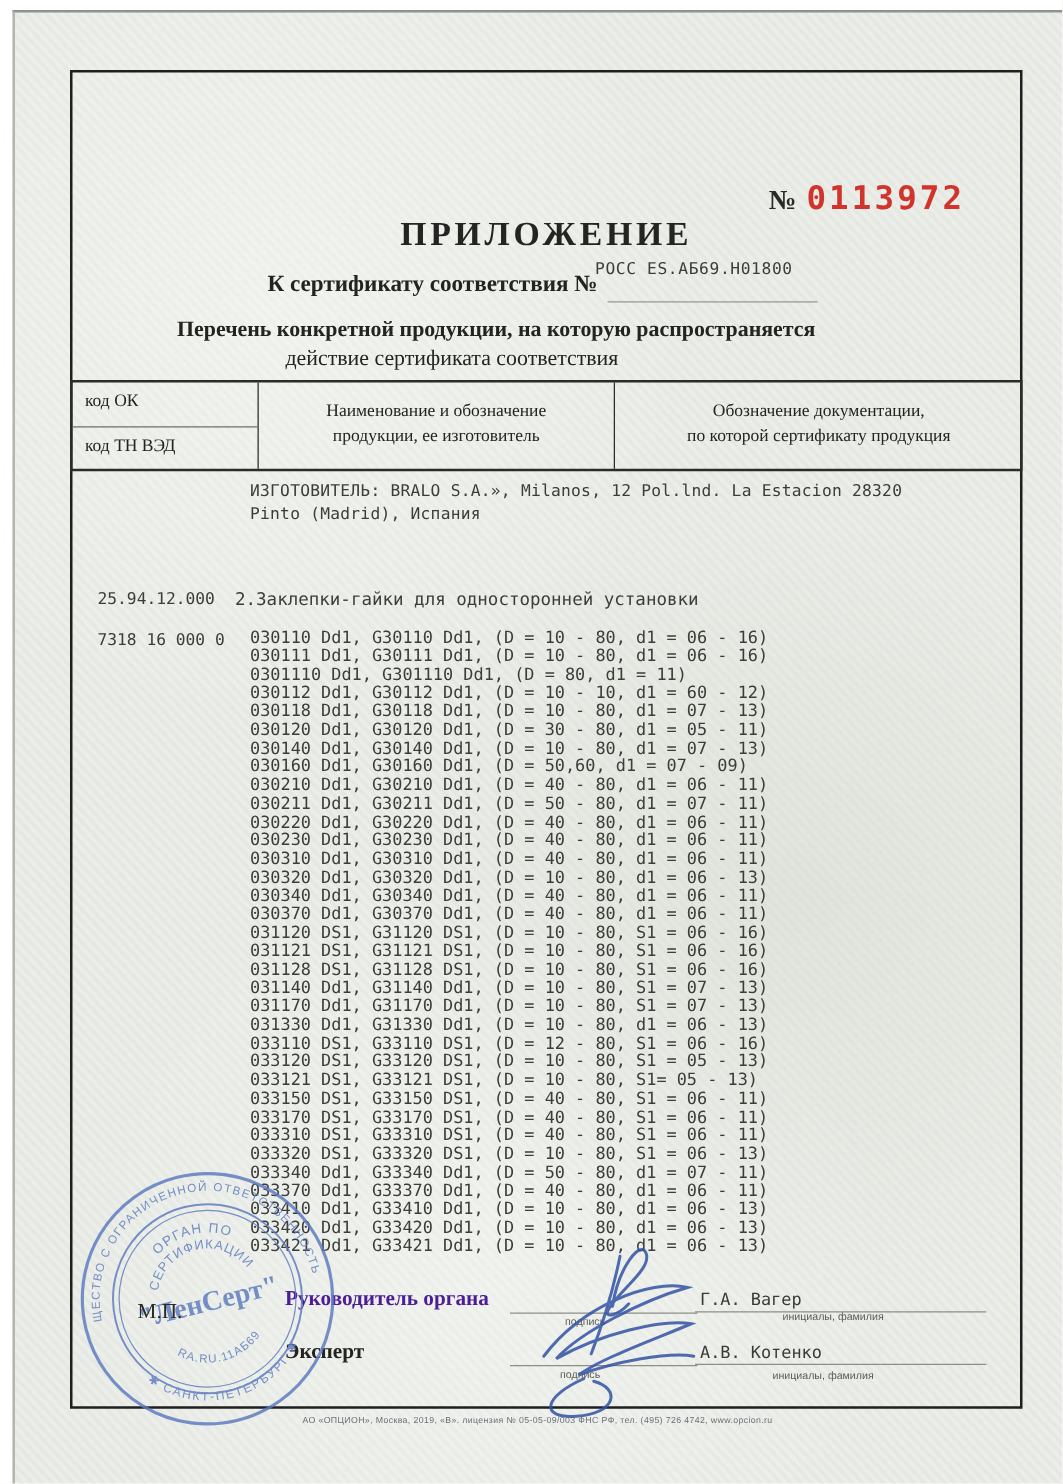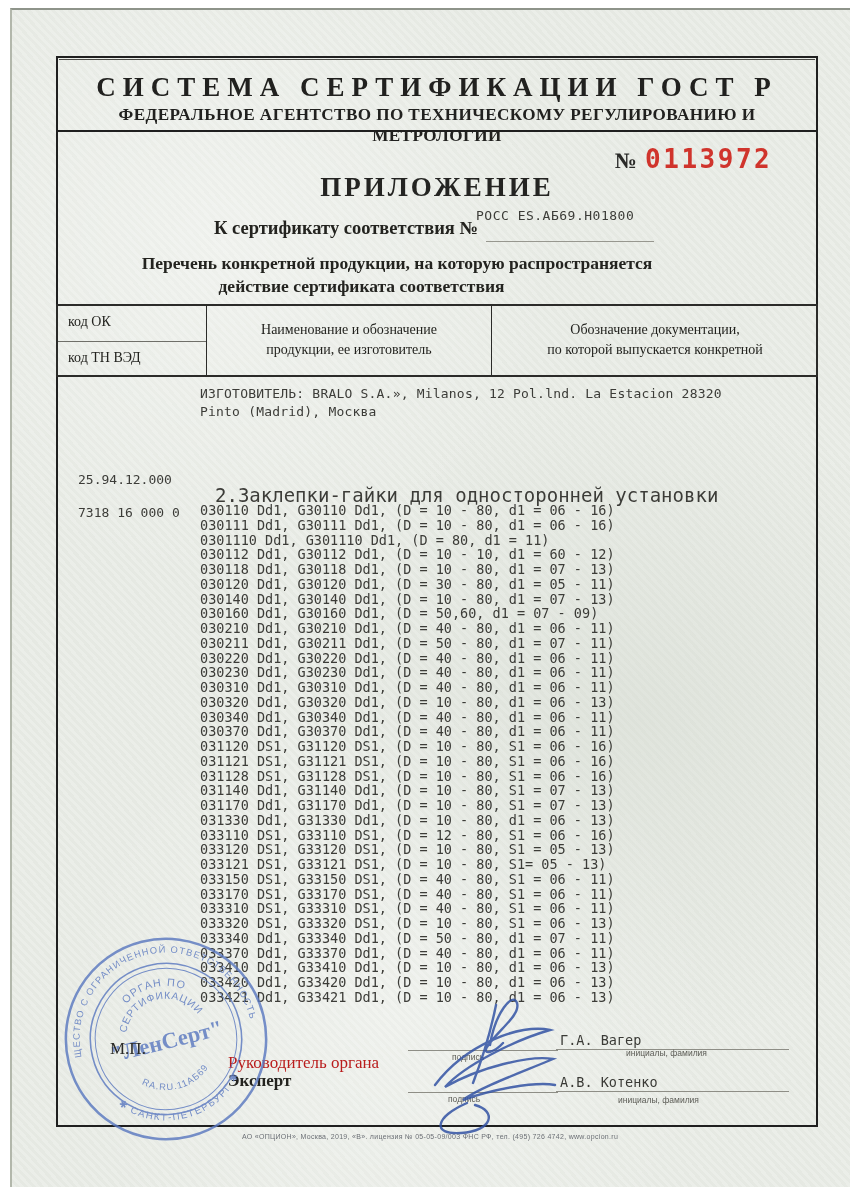--- a/index.html
+++ b/index.html
@@ -28,41 +28,41 @@
     color:#d0342c; letter-spacing:2.5px; }
   .appendix-title { position:absolute; left:56px; width:762px; top:172px; text-align:center;
     font-weight:bold; font-size:27px; letter-spacing:3px; color:#242422; }
   .cert-label { position:absolute; left:214px; top:218px; font-weight:bold; font-size:18.5px; color:#23231f; }
   .cert-value { position:absolute; left:476px; top:208px; font-family:"DejaVu Sans Mono", monospace;
     font-size:13px; color:#43433f; letter-spacing:0.5px; }
   .cert-underline { position:absolute; left:486px; top:241px; width:168px; height:1px; background:#97978f; }
   .subtitle1 { position:absolute; left:56px; width:682px; top:253px; text-align:center;
     font-weight:bold; font-size:17.5px; color:#23231f; }
   .subtitle2 { position:absolute; left:56px; width:611px; top:276px; text-align:center;
-    font-weight:bold; font-size:17.5px; color:#23231f; }
+    font-weight:normal; font-size:17.5px; color:#23231f; }
   .thead-box { position:absolute; left:56px; top:304px; width:762px; height:73px; border:2px solid #2b2b29; }
   .thead-v1 { position:absolute; left:148px; top:0; bottom:0; width:1px; background:#2b2b29; }
   .thead-v2 { position:absolute; left:433px; top:0; bottom:0; width:1px; background:#2b2b29; }
   .thead-h1 { position:absolute; left:0; top:35px; width:148px; height:1px; background:#6f6f69; }
   .th-codeok { position:absolute; left:10px; top:8px; font-size:14px; color:#23231f; }
   .th-codetn { position:absolute; left:10px; top:44px; font-size:14px; color:#23231f; }
   .th-col2 { position:absolute; left:149px; width:284px; top:14px; text-align:center;
     font-size:14px; line-height:20px; color:#23231f; }
   .th-col3 { position:absolute; left:434px; width:326px; top:14px; text-align:center;
     font-size:14px; line-height:20px; color:#23231f; }
   .mono { font-family:"DejaVu Sans Mono", monospace; color:#3c3c38; }
   .manu1 { position:absolute; left:200px; top:386px; font-size:13px; letter-spacing:0.2px; }
   .manu2 { position:absolute; left:200px; top:404px; font-size:13px; letter-spacing:0.2px; }
   .code-ok-val { position:absolute; left:78px; top:472px; font-size:13px; }
-  .group-text { position:absolute; left:215px; top:472px; font-size:19px;margin-top:12px; }
+  .group-text { position:absolute; left:188px; top:472px; font-size:14px; }
   .code-tn-val { position:absolute; left:78px; top:505px; font-size:13px; }
   .items-list { position:absolute; left:200px; top:503px; }
   .mono-line { font-family:"DejaVu Sans Mono", monospace; color:#3c3c38; font-size:13.5px;
     line-height:14.75px; white-space:pre; }
-  .sig-role1 { position:absolute; left:228px; top:1029px; font-weight:normal; font-size:17px; color:#b91c1c;margin-top:24px; }
+  .sig-role1 { position:absolute; left:228px; top:1029px; font-weight:bold; font-size:17px; color:#4c1d95; }
   .sig-role2 { position:absolute; left:228px; top:1071px; font-weight:bold; font-size:17px; color:#23231f; }
   .sig-line { position:absolute; height:1px; background:#8e8e86; }
   .sl-1a { left:408px; top:1050px; width:150px; }
   .sl-1b { left:556px; top:1049px; width:233px; }
   .sl-2a { left:408px; top:1092px; width:150px; }
   .sl-2b { left:556px; top:1091px; width:233px; }
   .tiny-label { position:absolute; font-family:Liberation Sans, sans-serif; font-size:8.5px; color:#5c5c56; }
   .tl-sign1 { left:452px; top:1052px; }
   .tl-name1 { left:626px; top:1048px; }
   .tl-sign2 { left:448px; top:1094px; }
@@ -77,25 +77,20 @@
   .footer-line { position:absolute; left:10px; width:840px; top:1133px; text-align:center;
     font-family:"Liberation Sans", sans-serif; font-size:7px; color:#6b6f75; letter-spacing:0.3px; }
 </style>
 </head>
 <body>
 
 <div class="stage">
   <div class="paper"></div>
   <div class="main-box"></div>
 
-  <div class="header-section">
-    <div class="header-inner-line"></div>
-    <div class="title1">СИСТЕМА СЕРТИФИКАЦИИ ГОСТ Р</div>
-    <div class="title2">ФЕДЕРАЛЬНОЕ АГЕНТСТВО ПО ТЕХНИЧЕСКОМУ РЕГУЛИРОВАНИЮ И МЕТРОЛОГИИ</div>
-  </div>
 
   <div class="number-row">
     <span class="number-prefix">№</span><span class="number-value">0113972</span>
   </div>
 
   <div class="appendix-title">ПРИЛОЖЕНИЕ</div>
 
   <div class="cert-label">К сертификату соответствия №</div>
   <div class="cert-value mono">РОСС ES.АБ69.Н01800</div>
   <div class="cert-underline"></div>
@@ -108,26 +103,26 @@
     <div class="thead-v2"></div>
     <div class="thead-h1"></div>
     <div class="th-codeok">код ОК</div>
     <div class="th-codetn">код ТН ВЭД</div>
     <div class="th-col2">
       <div>Наименование и обозначение</div>
       <div>продукции, ее изготовитель</div>
     </div>
     <div class="th-col3">
       <div>Обозначение документации,</div>
-      <div>по которой выпускается конкретной</div>
+      <div>по которой сертификату продукция</div>
     </div>
   </div>
 
   <div class="manu1 mono">ИЗГОТОВИТЕЛЬ: BRALO S.A.», Milanos, 12 Pol.lnd. La Estacion 28320</div>
-  <div class="manu2 mono">Pinto (Madrid), Москва</div>
+  <div class="manu2 mono">Pinto (Madrid), Испания</div>
 
   <div class="code-ok-val mono">25.94.12.000</div>
   <div class="group-text mono">2.Заклепки-гайки для односторонней установки</div>
   <div class="code-tn-val mono">7318 16 000 0</div>
 
   <div class="items-list">
       <div class="mono-line">030110 Dd1, G30110 Dd1, (D = 10 - 80, d1 = 06 - 16)</div>
       <div class="mono-line">030111 Dd1, G30111 Dd1, (D = 10 - 80, d1 = 06 - 16)</div>
       <div class="mono-line">0301110 Dd1, G301110 Dd1, (D = 80, d1 = 11)</div>
       <div class="mono-line">030112 Dd1, G30112 Dd1, (D = 10 - 10, d1 = 60 - 12)</div>

